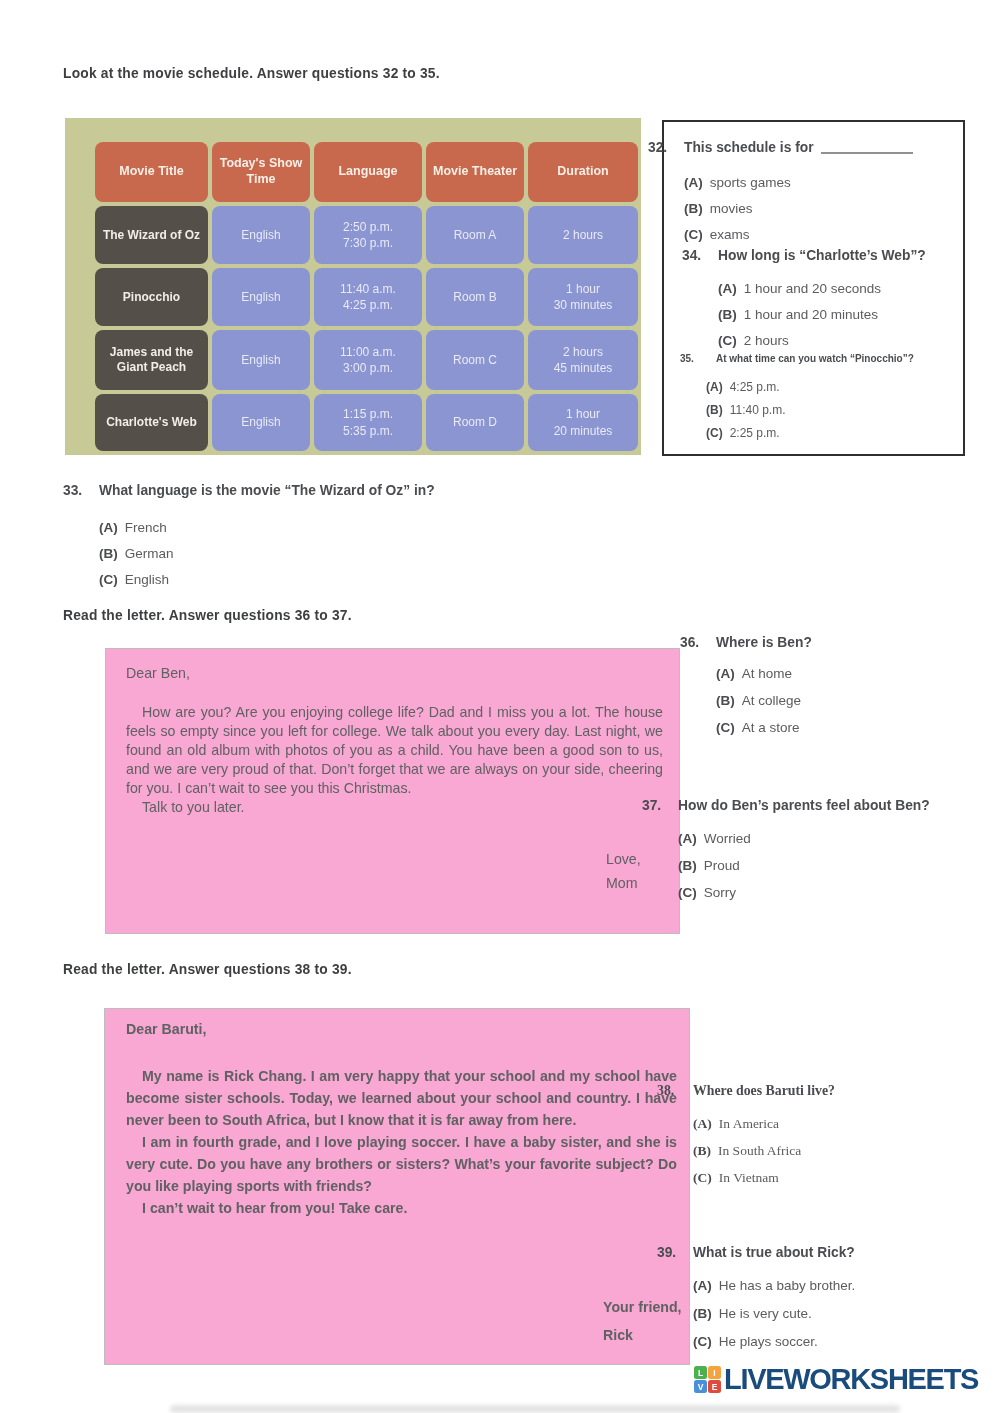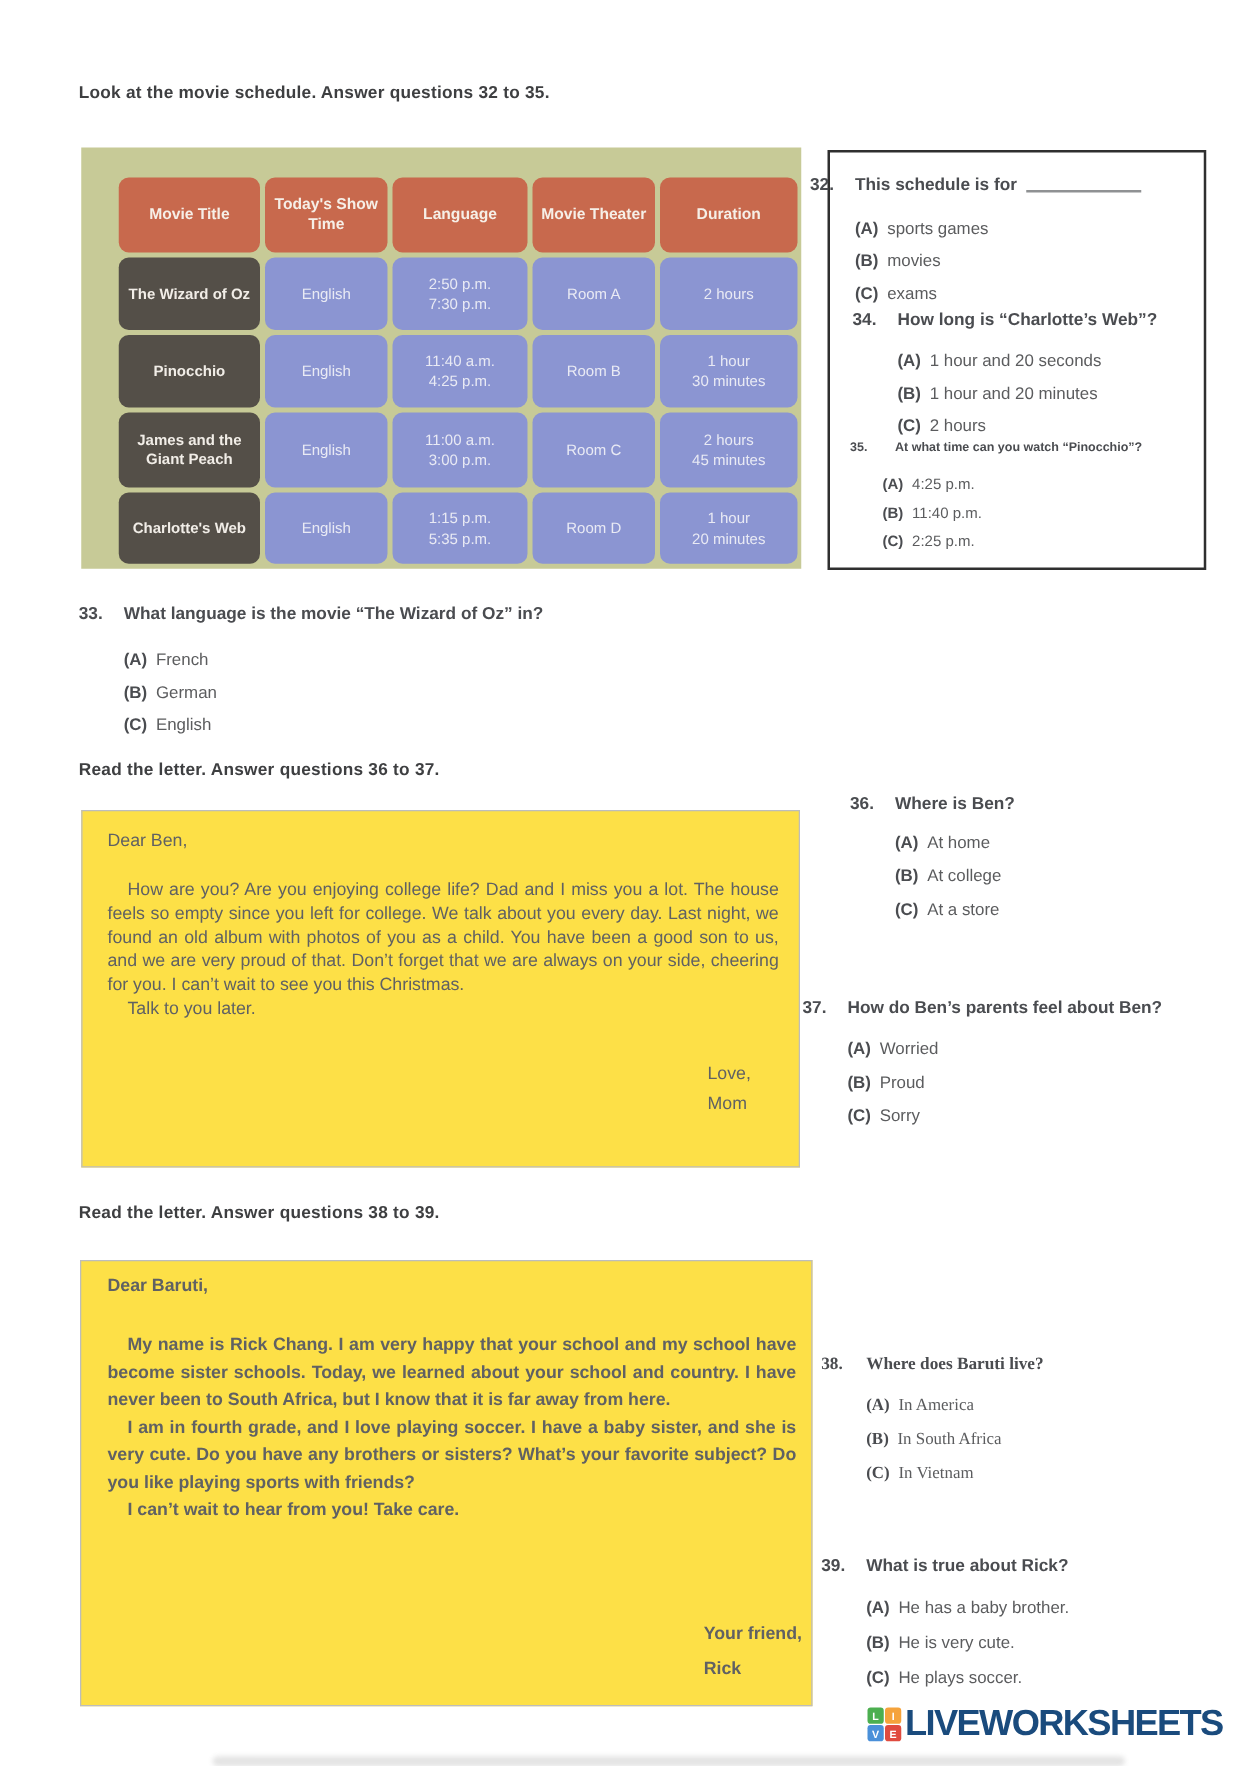--- a/index.html
+++ b/index.html
@@ -58,22 +58,22 @@
   .q36 .q-opts{margin-top:12px;gap:9px;}
   .q37 .q-opts{margin-top:14px;gap:9px;}
   .q38 .q-opts{margin-top:14px;gap:9px;}
   .q39 .q-opts{margin-top:14px;gap:10px;}
 
   
   .blank{display:inline-block;width:92px;border-bottom:2px solid #8f9193;margin-left:7px;height:14px;}
 
   
   .letter{
-    position:absolute;border:1px solid #bdbdbd;background:#fde047;box-sizing:border-box;
-    color:#606163;font-size:14.2px;
+    position:absolute;border:1px solid #bdbdbd;background:#f9a8d4;box-sizing:border-box;
+    color:#606163;font-size:14.2px;margin-left:40px;
   }
   .letter1{left:65px;top:648px;width:575px;height:286px;padding:14px 16px 0 20px;}
   .letter2{left:64px;top:1008px;width:586px;height:357px;padding:10px 12px 0 21px;font-weight:bold;}
   .salutation{line-height:20px;}
   .letter1 .salutation{margin-bottom:20px;}
   .letter2 .salutation{margin-bottom:26px;}
   .letter p{margin:0;text-indent:16px;text-align:justify;}
   .letter1 p{line-height:19px;}
   .letter2 p{line-height:22px;}
   .signature{position:absolute;text-indent:0;}

